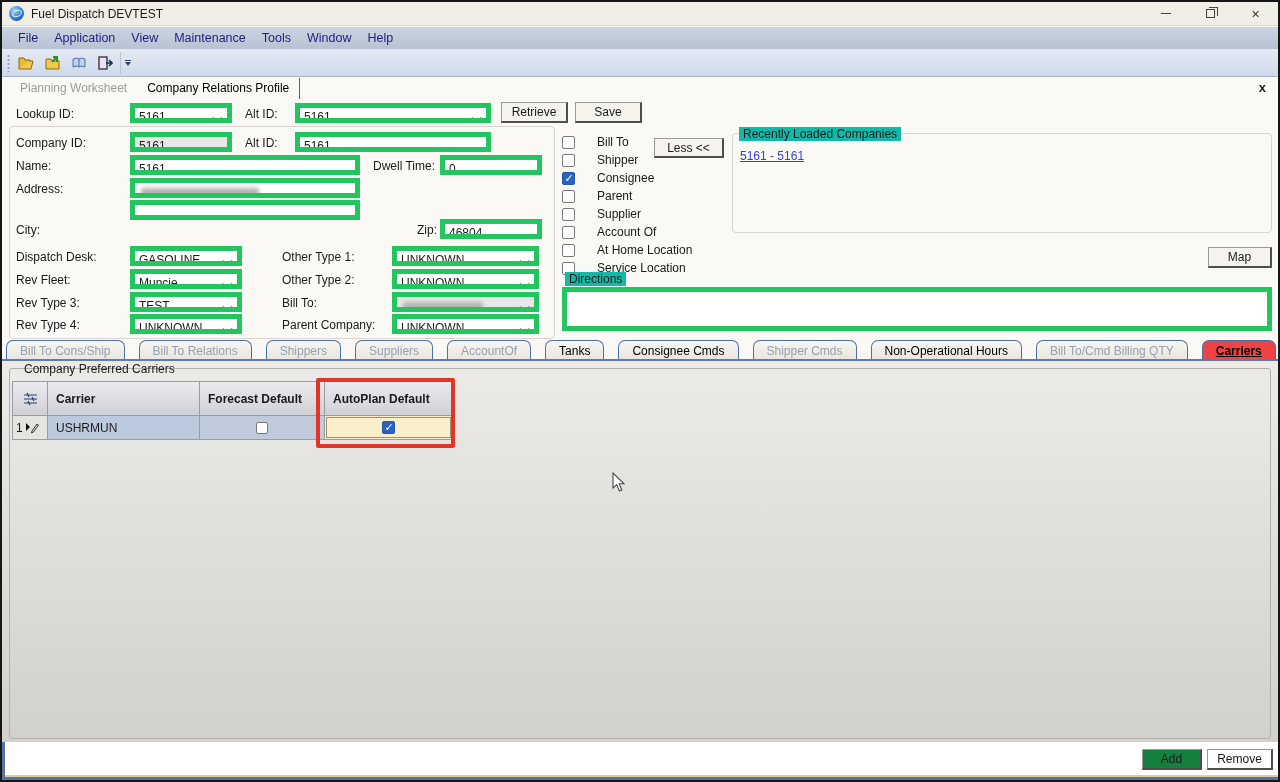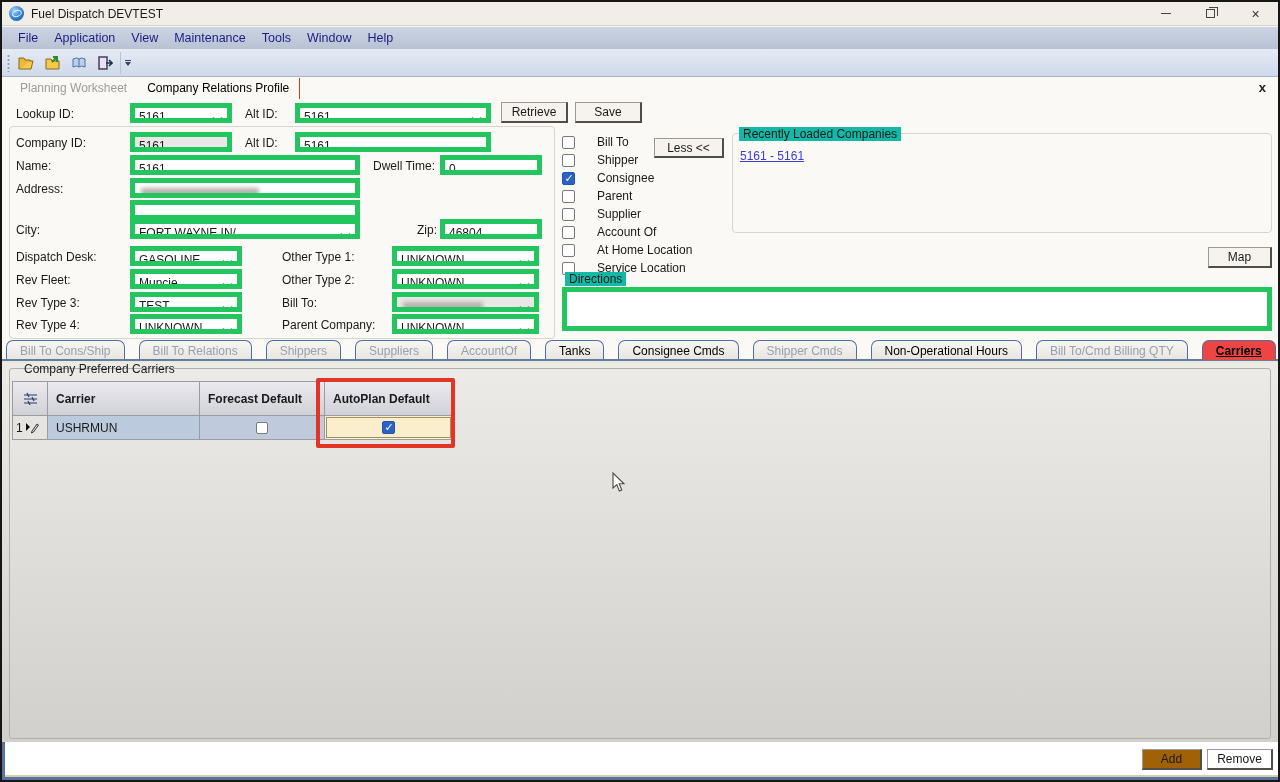--- a/index.html
+++ b/index.html
@@ -183,21 +183,20 @@
     <span class="lbl" style="left:371px;top:60px">Dwell Time:</span>
     <div class="field" style="left:438px;top:56px;width:102px">0</div>
 
     <span class="lbl" style="left:14px;top:83px">Address:</span>
     <div class="field" style="left:128px;top:79px;width:230px">
       <span class="redact" style="width:118px"></span>
     </div>
     <div class="field" style="left:128px;top:101px;width:230px"></div>
 
     <span class="lbl" style="left:14px;top:124px">City:</span>
-    <div class="field combo" style="left:128px;top:120px;width:230px">FORT WAYNE,IN/</div>
     <span class="lbl" style="left:415px;top:124px">Zip:</span>
     <div class="field" style="left:438px;top:120px;width:102px">46804</div>
 
     <span class="lbl" style="left:14px;top:151px">Dispatch Desk:</span>
     <div class="field combo" style="left:128px;top:147px;width:112px">GASOLINE</div>
     <span class="lbl" style="left:280px;top:151px">Other Type 1:</span>
     <div class="field combo" style="left:390px;top:147px;width:147px">UNKNOWN</div>
 
     <span class="lbl" style="left:14px;top:174px">Rev Fleet:</span>
     <div class="field combo" style="left:128px;top:170px;width:112px">Muncie</div>
@@ -321,20 +320,20 @@
     </div>
 
     <div class="red-rect" style="left:314px;top:17px;width:139px;height:70px"></div>
 
     <svg class="abs" style="left:610px;top:111px" width="15" height="21">
       <polygon points="1,1 1,16 4.8,12.6 7.4,19 9.8,18 7.2,11.8 12,11.8" fill="#fff" stroke="#4a4a4a" stroke-width="1.1"></polygon>
     </svg>
   </div>
 
   <div class="bottombar">
-    <div class="btn3d" style="left:1140px;top:7px;width:60px;height:21px;background:#a16207">Add</div>
+    <div class="btn3d" style="left:1140px;top:7px;width:60px;height:21px;background:#15803d">Add</div>
     <div class="btn3d" style="left:1205px;top:7px;width:66px;height:21px;background:#fff">Remove</div>
   </div>
   <div class="bottomstrip-tan"></div>
   <div class="bottomstrip-blue"></div>
   <div class="left-blue-notch"></div>
 
 </div>
 
 </body></html>

